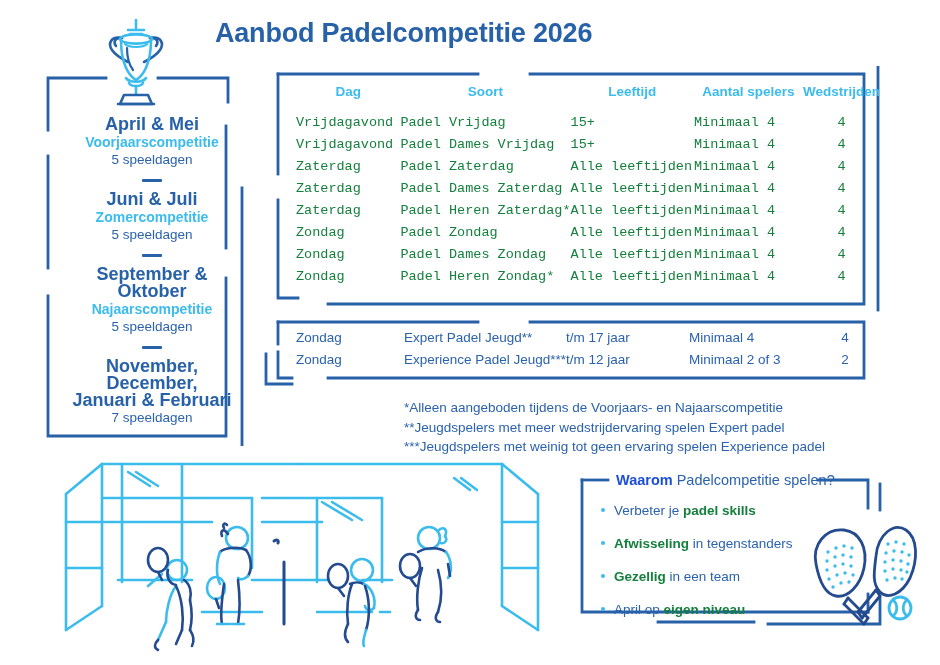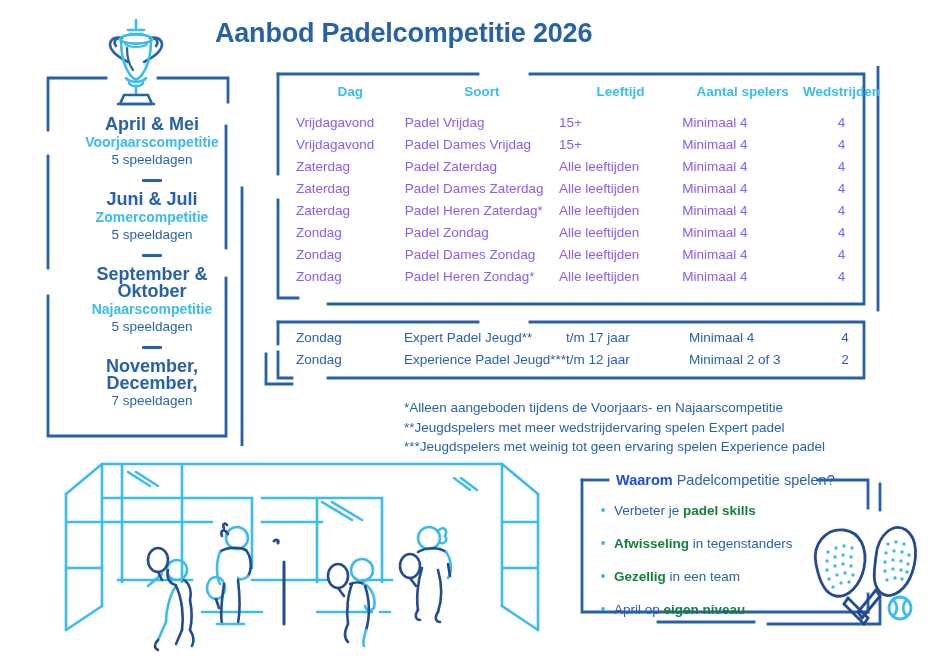--- a/index.html
+++ b/index.html
@@ -120,24 +120,25 @@
   table.sched th {
     font-size: 13.5px;
     font-weight: bold;
     color: #3bbced;
     text-align: center;
     padding: 0 0 12px 0;
     white-space: nowrap;
   }
   table.sched td {
     font-size: 13.5px;
-    color: #8b5cf6;
+    color: #15803d;
     text-align: left;
     padding: 3.5px 0;
     white-space: nowrap;
+    font-family: Liberation Mono, monospace;
   }
   .c-dag   { width: 110px; }
   .c-soort { width: 155px; }
   .c-leef  { width: 125px; }
   .c-aant  { width: 122px; }
   .c-weds  { width: 72px; text-align: center !important; }
   table.sched td.c-weds { text-align: center; }
   table.sched2 {
     position: absolute;
     left: 28px;
@@ -298,20 +299,21 @@
       </div>
       <div class="season-sep"></div>
       <div class="season-block">
         <div class="season-months">September &amp; Oktober</div>
         <div class="season-name">Najaarscompetitie</div>
         <div class="season-days">5 speeldagen</div>
       </div>
       <div class="season-sep"></div>
       <div class="season-block">
         <div class="season-months">November, December,</div>
+        <div class="season-months">Januari &amp; Februari</div>
         <div class="season-days">7 speeldagen</div>
       </div>
     </div>
   </div>
 
   <div id="table-panel">
     <svg id="table-frame-main" viewBox="0 0 620 248" fill="none">
 
       <path d="M10 8 L210 8" stroke="#2761a8" stroke-width="2.8" stroke-linecap="square"></path>
       <path d="M262 8 L596 8 L596 238 L60 238" stroke="#2761a8" stroke-width="2.8" fill="none" stroke-linecap="square"></path>

